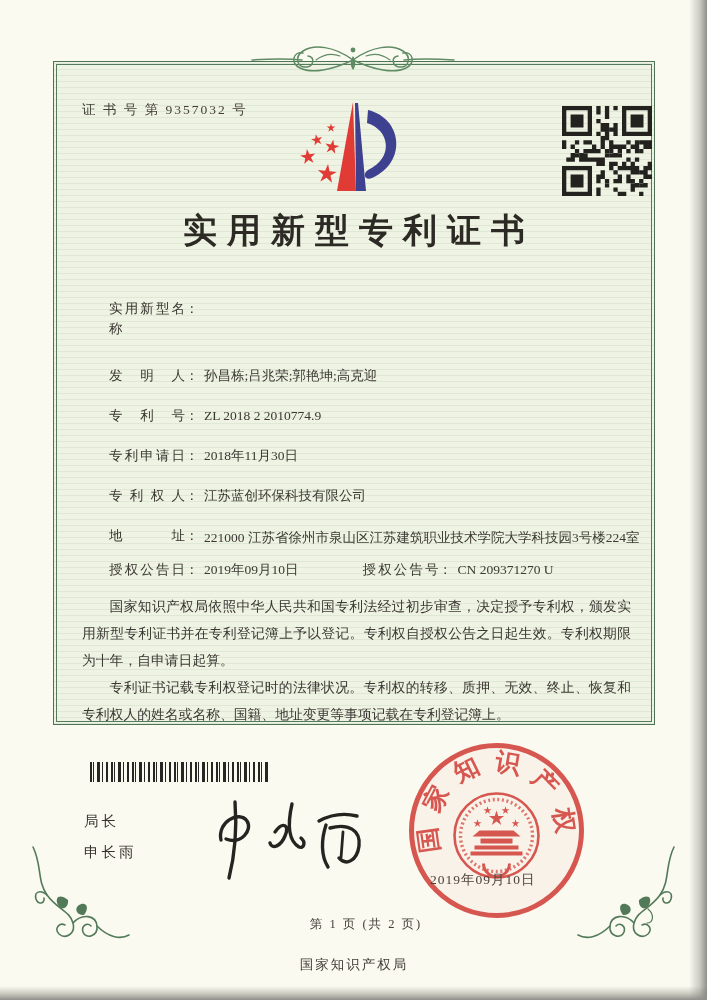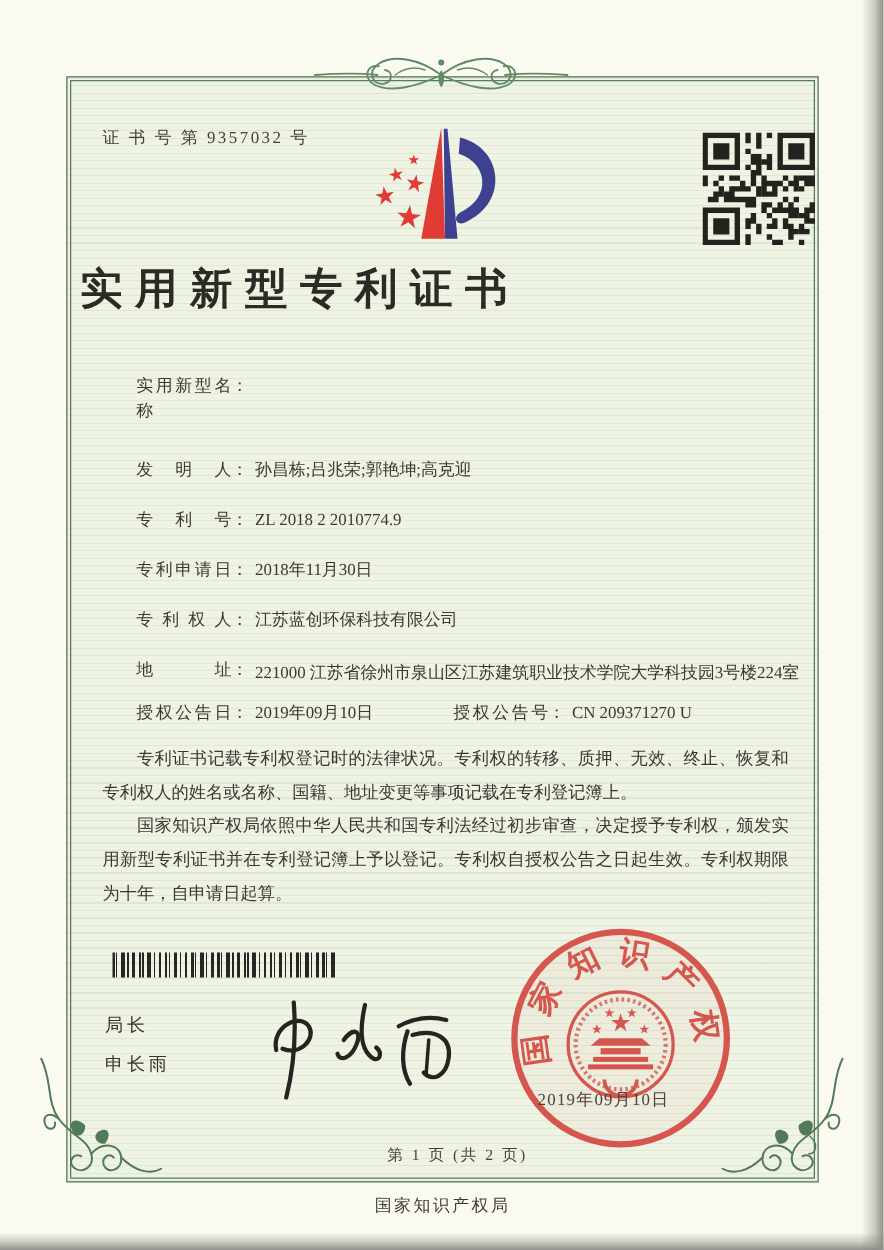--- a/index.html
+++ b/index.html
@@ -9,31 +9,31 @@
     font-family:"Liberation Serif","DejaVu Serif",serif;
     color:#3a3732;
   }
   
   .edge-r{position:absolute;right:0;top:0;width:18px;height:100%;
     background:linear-gradient(90deg,rgba(140,140,132,0) 0%,rgba(130,130,122,.40) 60%,#90908a 100%);z-index:40;}
   .edge-b{position:absolute;left:0;bottom:0;width:100%;height:14px;
     background:linear-gradient(180deg,rgba(140,140,132,0) 0%,rgba(130,130,122,.40) 55%,#90908a 100%);z-index:40;}
   
   .frame{
-    position:absolute;left:53px;top:61px;width:602px;height:885px;box-sizing:border-box;
+    position:absolute;left:53px;top:61px;width:602px;height:664px;box-sizing:border-box;
     border:1px solid #4e7255;
     background:
       repeating-linear-gradient(0deg, rgba(140,175,135,0.16) 0 1px, rgba(255,255,255,0) 1px 6px),
       #eff3e3;
   }
   .frame::before{content:"";position:absolute;inset:2px;border:1px solid #557a5c;pointer-events:none;}
   .cert-no{position:absolute;left:28px;top:39px;font-size:13.5px;letter-spacing:2px;color:#423f39;}
   .logo{position:absolute;left:232px;top:36px;width:132px;height:107px;}
   .qr{position:absolute;left:508px;top:44px;width:90px;height:90px;}
-  .title{position:absolute;left:0;top:146px;width:100%;text-align:left;
+  .title{position:absolute;left:0;top:146px;width:100%;text-align:center;
     font-size:34px;font-weight:600;letter-spacing:10px;color:#2d2a26;text-indent:10px;}
   .rows{position:absolute;left:28px;top:237px;width:560px;font-size:13.5px;line-height:20px;color:#3b3833;margin-left:27px;}
   .row{display:flex;margin-bottom:20px;}
   .row.first{margin-bottom:27px;}
   .row.addr{margin-bottom:11px;}
   .f-label{display:inline-block;width:76px;text-align:justify;text-align-last:justify;flex:none;}
   .f-colon{flex:none;width:14px;}
   .f-value{flex:none;padding-left:5px;}
   .row.addr .f-value{max-width:436px;line-height:23px;}
   .grant-group2{margin-left:64px;display:flex;justify-content:flex-end;}
@@ -168,22 +168,22 @@
           <span class="f-value">2019年09月10日</span>
         <span class="grant-group2">
           <span class="f-label">授权公告号</span>
             <span class="f-colon">：</span>
             <span class="f-value">CN 209371270 U</span>
         </span>
       </div>
     </div>
 
     <div class="paras">
+      <p>国家知识产权局依照中华人民共和国专利法经过初步审查，决定授予专利权，颁发实用新型专利证书并在专利登记簿上予以登记。专利权自授权公告之日起生效。专利权期限为十年，自申请日起算。</p>
       <p>专利证书记载专利权登记时的法律状况。专利权的转移、质押、无效、终止、恢复和专利权人的姓名或名称、国籍、地址变更等事项记载在专利登记簿上。</p>
-      <p>国家知识产权局依照中华人民共和国专利法经过初步审查，决定授予专利权，颁发实用新型专利证书并在专利登记簿上予以登记。专利权自授权公告之日起生效。专利权期限为十年，自申请日起算。</p>
     </div>
 
     <div class="barcode"></div>
 
     <div class="signer">
       <div>局长</div>
       <div>申长雨</div>
     </div>
 
     <svg class="signature" viewBox="0 0 190 96">

